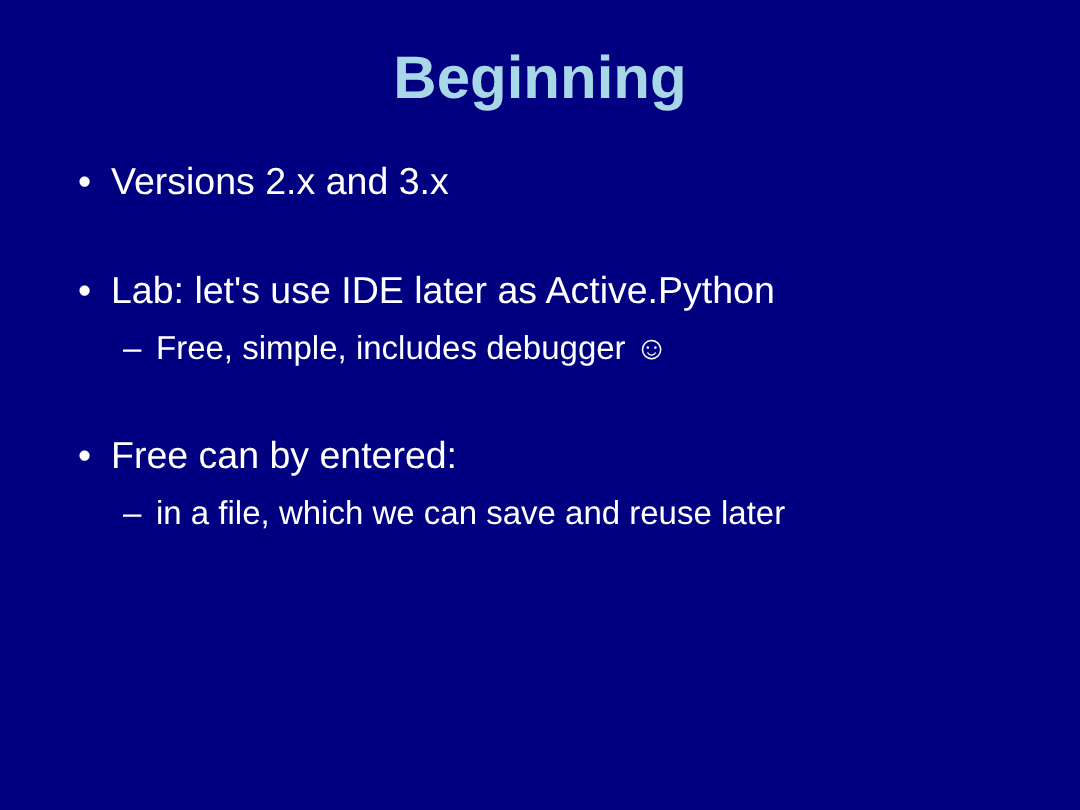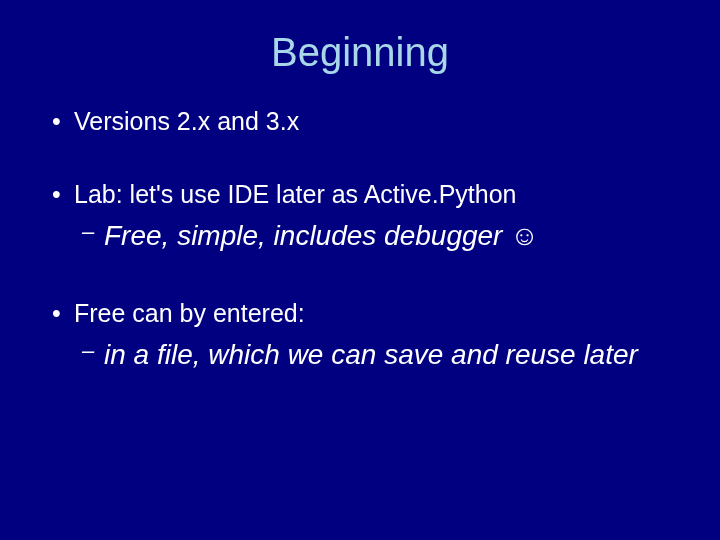--- a/index.html
+++ b/index.html
@@ -16,21 +16,21 @@
     box-sizing: border-box;
     width: 720px;
     height: 540px;
     padding: 20px 30px 30px 30px;
   }
   .title {
     text-align: center;
     font-size: 40px;
     color: #a8d8e8;
     margin: 10px 0 30px 0;
-    font-weight: normal;
+    font-weight: bold;
   }
   ul.level1 {
     list-style: none;
     padding: 0;
     margin: 16px;
   }
   ul.level1 > li {
     position: relative;
     padding-left: 28px;
     font-size: 25px;
@@ -45,23 +45,22 @@
     font-size: 25px;
   }
   ul.level2 {
     list-style: none;
     padding: 0;
     margin: 6px 0 0 0;
   }
   ul.level2 > li {
     position: relative;
     padding-left: 30px;
-    font-size: 28px;
+    font-size: 22px;
     line-height: 1.45;
-    font-style: italic;
   }
   ul.level2 > li::before {
     content: "–";
     position: absolute;
     left: 8px;
     top: 0;
     font-size: 22px;
   }
 </style>
 </head>

